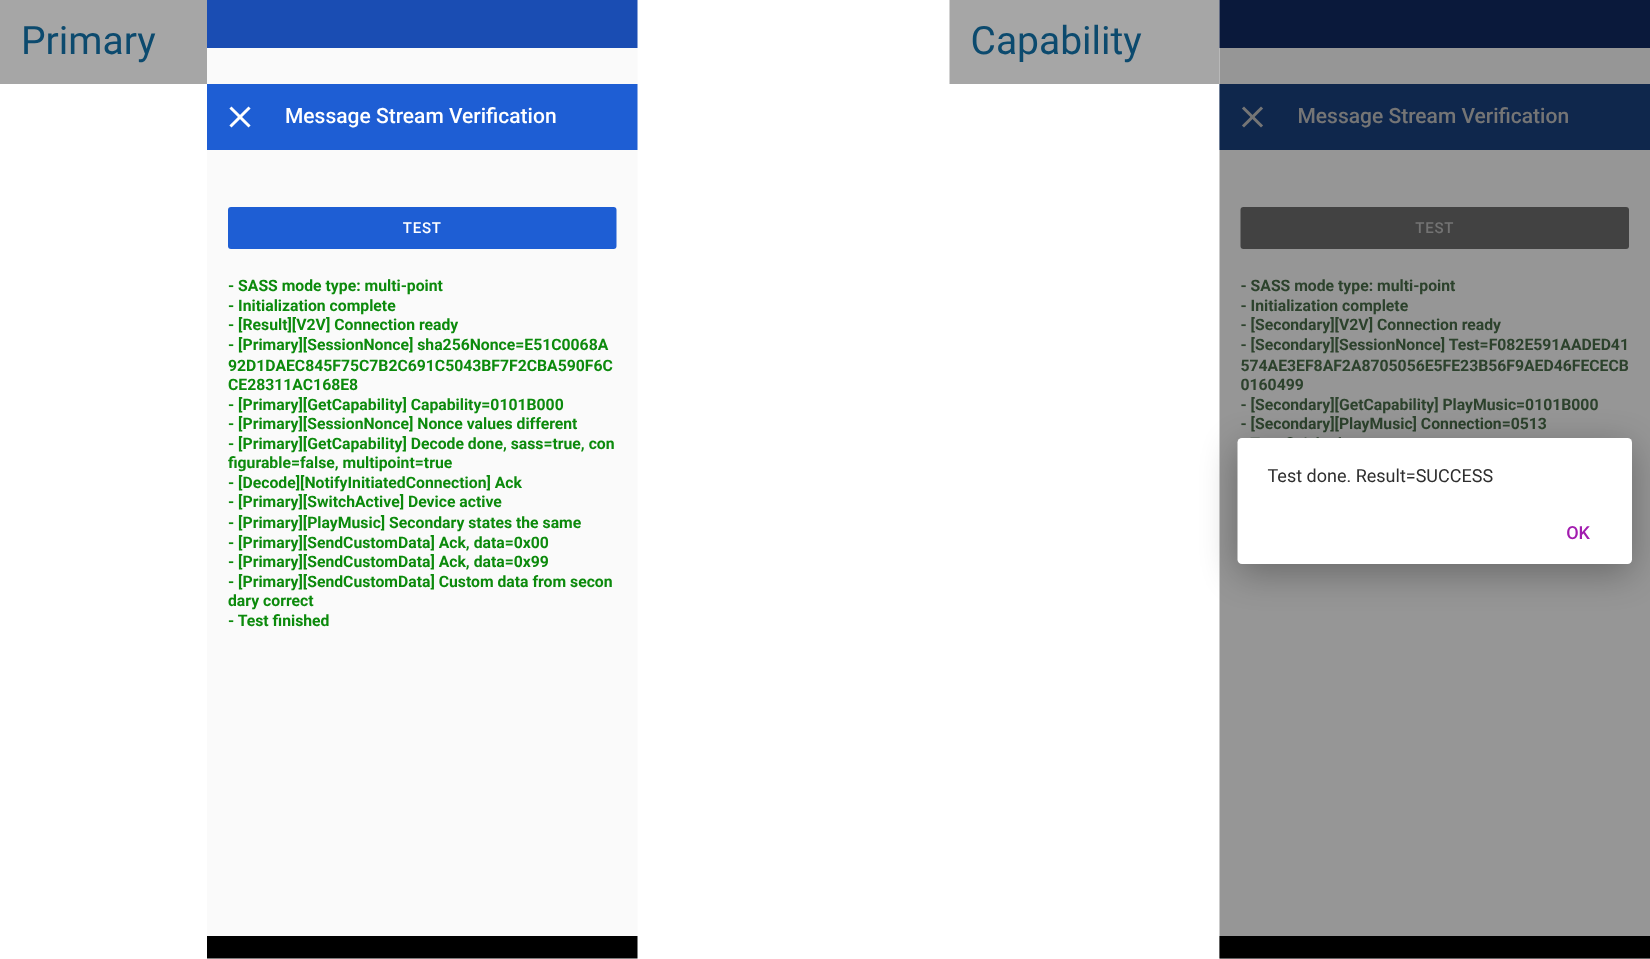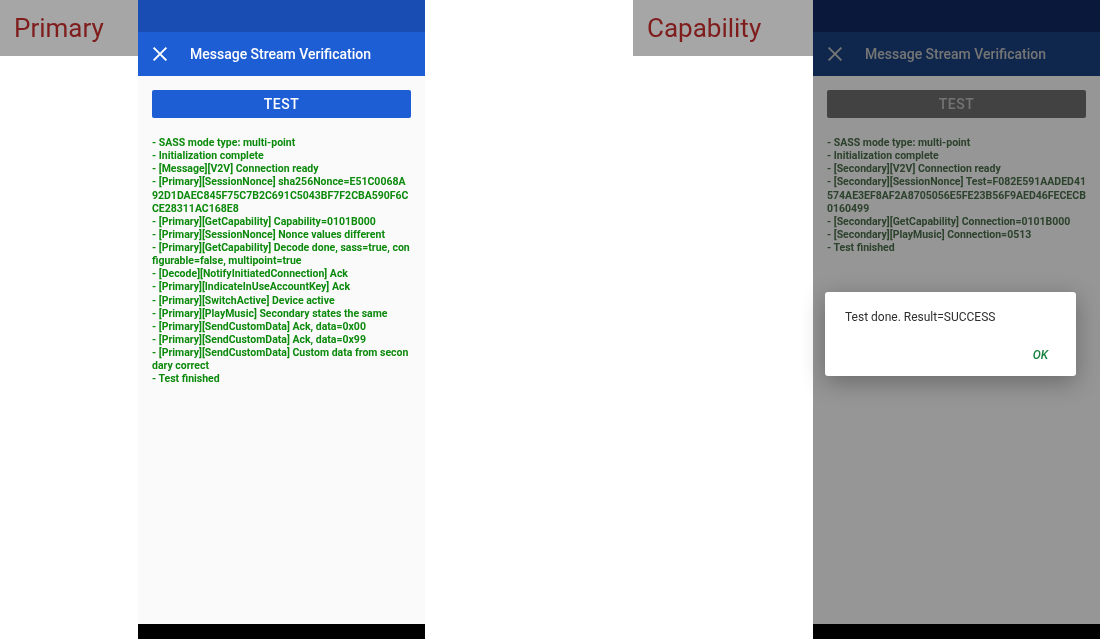--- a/index.html
+++ b/index.html
@@ -9,38 +9,39 @@
       width: 1100px;
       height: 639px;
       overflow: hidden;
       position: relative;
     }
     .role-label {
       position: absolute;
       top: 0;
       height: 56px;
       background: #a6a6a6;
-      color: #7f1d1d;
+      color: #0c4a6e;
       font-size: 26px;
       font-weight: 400;
       display: flex;
       align-items: center;
       padding-left: 14px;
     }
     .role-label.primary { left: 0; width: 138px; }
     .role-label.secondary { left: 633px; width: 180px; }
 
     .phone {
       position: absolute;
       top: 0;
       width: 287px;
       height: 639px;
       background: #fafafa;
       display: flex;
       flex-direction: column;
+      gap: 24px;
     }
     .phone.primary { left: 138px; }
     .phone.secondary { left: 813px; }
 
     .statusbar {
       height: 32px;
       width: 100%;
       background: #1a4db3;
     }
     .statusbar.dark { background: #122b63; }
@@ -85,21 +86,21 @@
       padding: 14px 14px 0 14px;
       overflow: hidden;
       position: relative;
     }
 
     .test-btn {
       width: 100%;
       height: 28px;
       background: #1e5ed4;
       color: #ffffff;
-      font-size: 14px;
+      font-size: 10px;
       font-weight: 500;
       letter-spacing: 0.5px;
       display: flex;
       align-items: center;
       justify-content: center;
       border-radius: 2px;
       margin-bottom: 18px;
     }
     .test-btn.dimmed { background: #6e6e6e; color: #c0c0c0; }
 
@@ -121,42 +122,41 @@
     .scrim {
       position: absolute;
       inset: 0;
       background: rgba(0,0,0,0.40);
       pointer-events: none;
     }
 
     .dialog {
       position: absolute;
       left: 12px;
-      right: 24px;
+      right: 12px;
       top: 292px;
       background: #ffffff;
       border-radius: 3px;
       box-shadow: 0 6px 24px rgba(0,0,0,0.3);
       padding: 18px 20px 10px 20px;
     }
     .dialog-msg {
       font-size: 12px;
       color: #2e2e2e;
       margin-bottom: 20px;
     }
     .dialog-actions {
       display: flex;
       justify-content: flex-end;
     }
     .dialog-ok {
       font-size: 12px;
       font-weight: 500;
-      color: #15803d;
+      color: #a21caf;
       padding: 4px 8px;
-      font-style: italic;
     }
   </style>
 </head>
 <body>
 
 <div class="role-label primary">
   <span>Primary</span>
 </div>
 
 <div class="phone primary">
@@ -165,27 +165,26 @@
     <div class="close-icon"></div>
     <div class="appbar-title">Message Stream Verification</div>
   </div>
   <div class="content">
     <div class="test-btn">
       <span>TEST</span>
     </div>
     <div class="log" id="primary-log">
         <span class="log-line"> - SASS mode type: multi-point</span>
         <span class="log-line"> - Initialization complete</span>
-        <span class="log-line"> - [Message][V2V] Connection ready</span>
+        <span class="log-line"> - [Result][V2V] Connection ready</span>
         <span class="log-line"> - [Primary][SessionNonce] sha256Nonce=E51C0068A92D1DAEC845F75C7B2C691C5043BF7F2CBA590F6CCE28311AC168E8</span>
         <span class="log-line"> - [Primary][GetCapability] Capability=0101B000</span>
         <span class="log-line"> - [Primary][SessionNonce] Nonce values different</span>
         <span class="log-line"> - [Primary][GetCapability] Decode done, sass=true, configurable=false, multipoint=true</span>
         <span class="log-line"> - [Decode][NotifyInitiatedConnection] Ack</span>
-        <span class="log-line"> - [Primary][IndicateInUseAccountKey] Ack</span>
         <span class="log-line"> - [Primary][SwitchActive] Device active</span>
         <span class="log-line"> - [Primary][PlayMusic] Secondary states the same</span>
         <span class="log-line"> - [Primary][SendCustomData] Ack, data=0x00</span>
         <span class="log-line"> - [Primary][SendCustomData] Ack, data=0x99</span>
         <span class="log-line"> - [Primary][SendCustomData] Custom data from secondary correct</span>
         <span class="log-line"> - Test finished</span>
       </div>
   </div>
   <div class="bottombar"></div>
 </div>
@@ -202,21 +201,21 @@
   </div>
   <div class="content">
     <div class="test-btn dimmed">
       <span>TEST</span>
     </div>
     <div class="log dimmed" id="secondary-log">
         <span class="log-line"> - SASS mode type: multi-point</span>
         <span class="log-line"> - Initialization complete</span>
         <span class="log-line"> - [Secondary][V2V] Connection ready</span>
         <span class="log-line"> - [Secondary][SessionNonce] Test=F082E591AADED41574AE3EF8AF2A8705056E5FE23B56F9AED46FECECB0160499</span>
-        <span class="log-line"> - [Secondary][GetCapability] Connection=0101B000</span>
+        <span class="log-line"> - [Secondary][GetCapability] PlayMusic=0101B000</span>
         <span class="log-line"> - [Secondary][PlayMusic] Connection=0513</span>
         <span class="log-line"> - Test finished</span>
       </div>
   </div>
   <div class="bottombar"></div>
 
   <div class="scrim"></div>
 
   <div class="dialog">
     <div class="dialog-msg">Test done. Result=SUCCESS</div>

